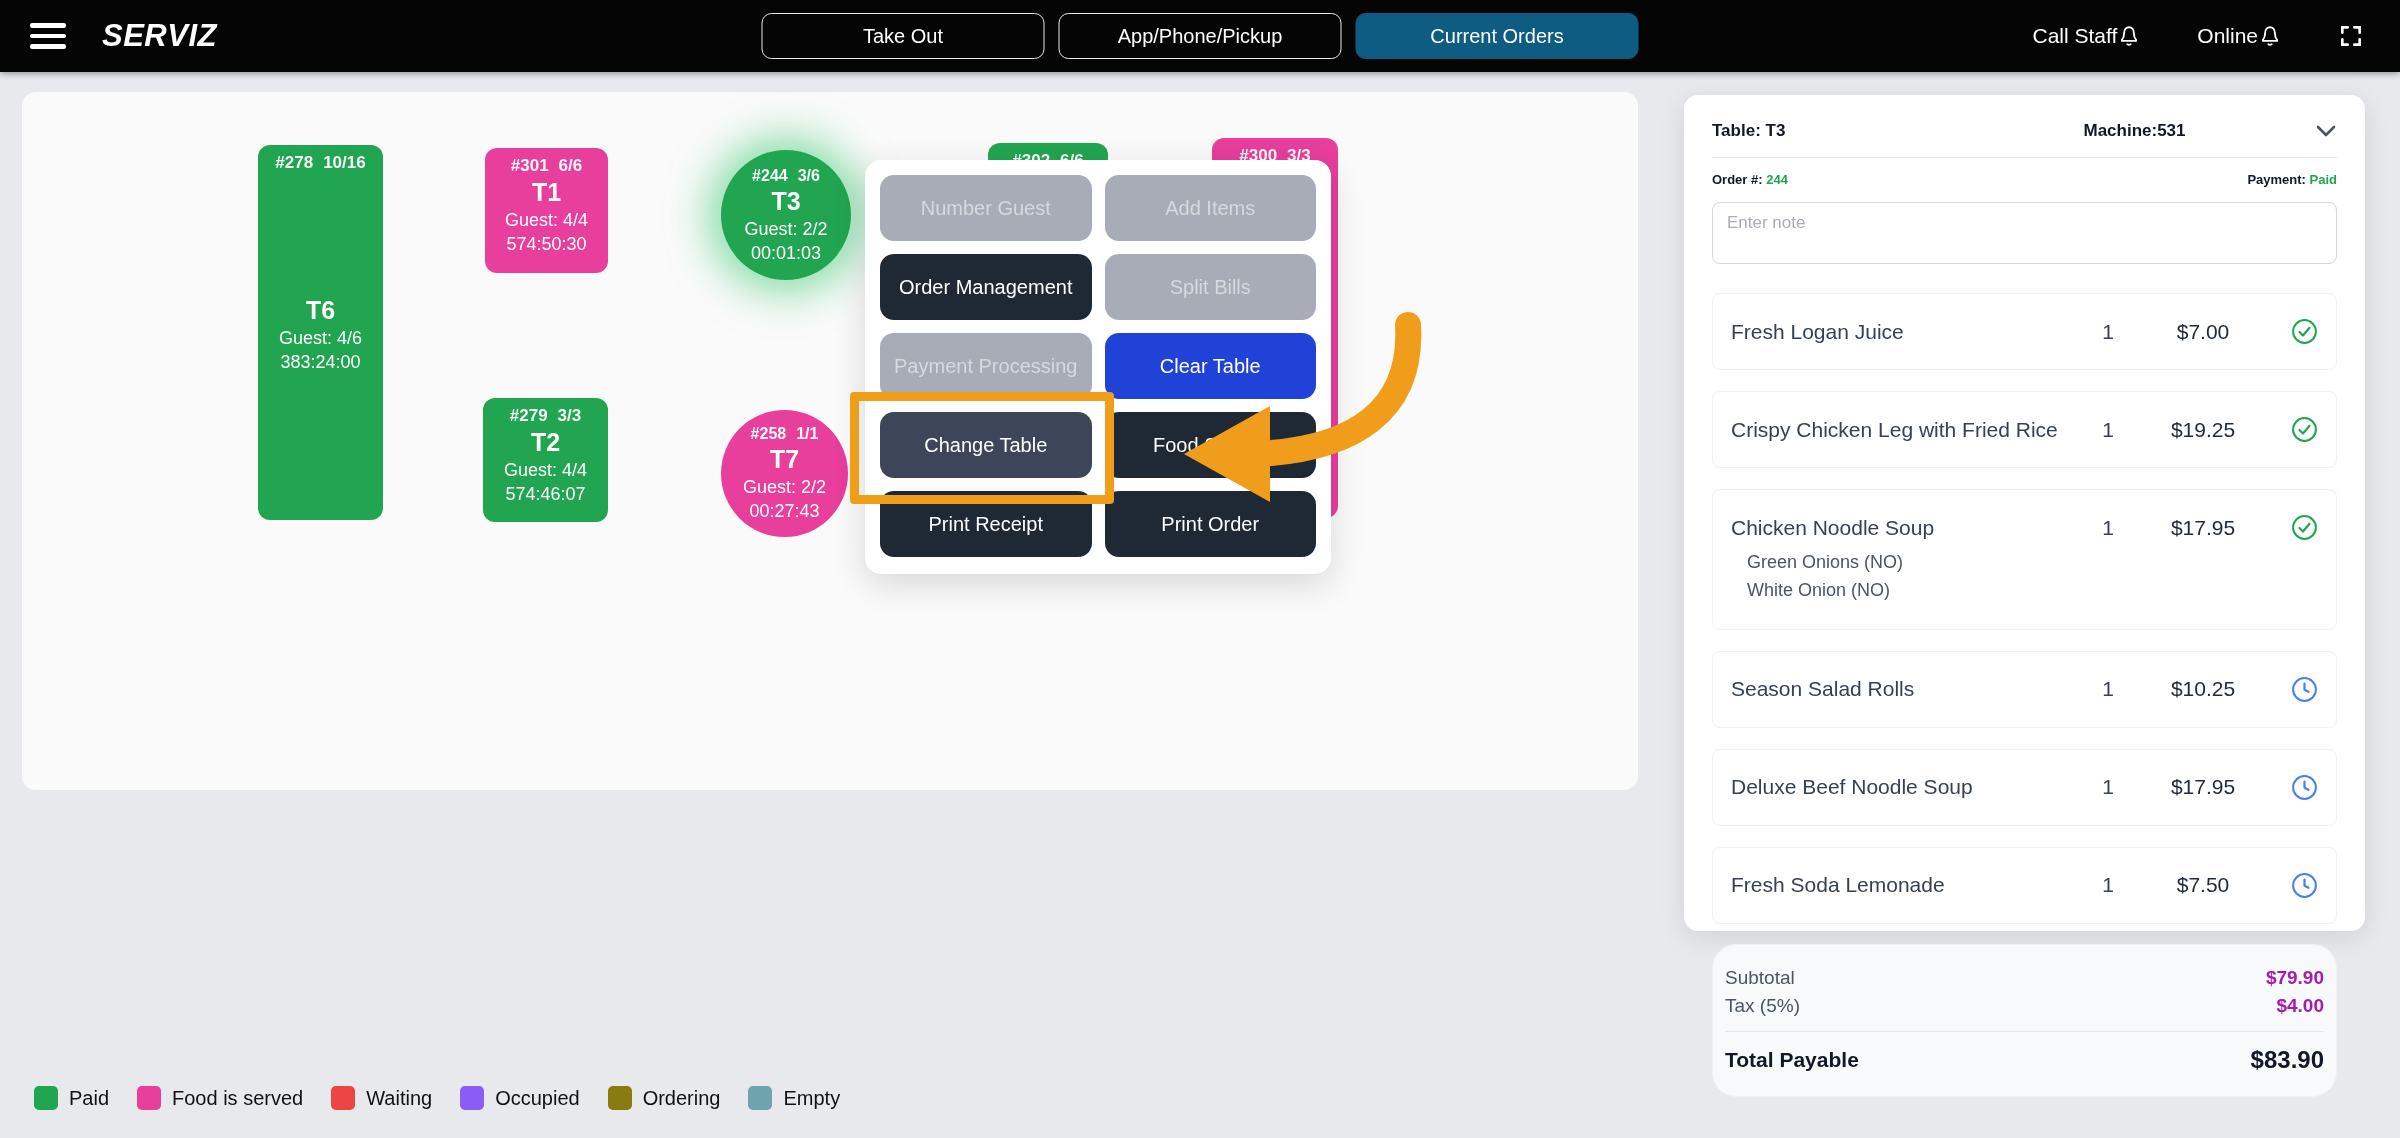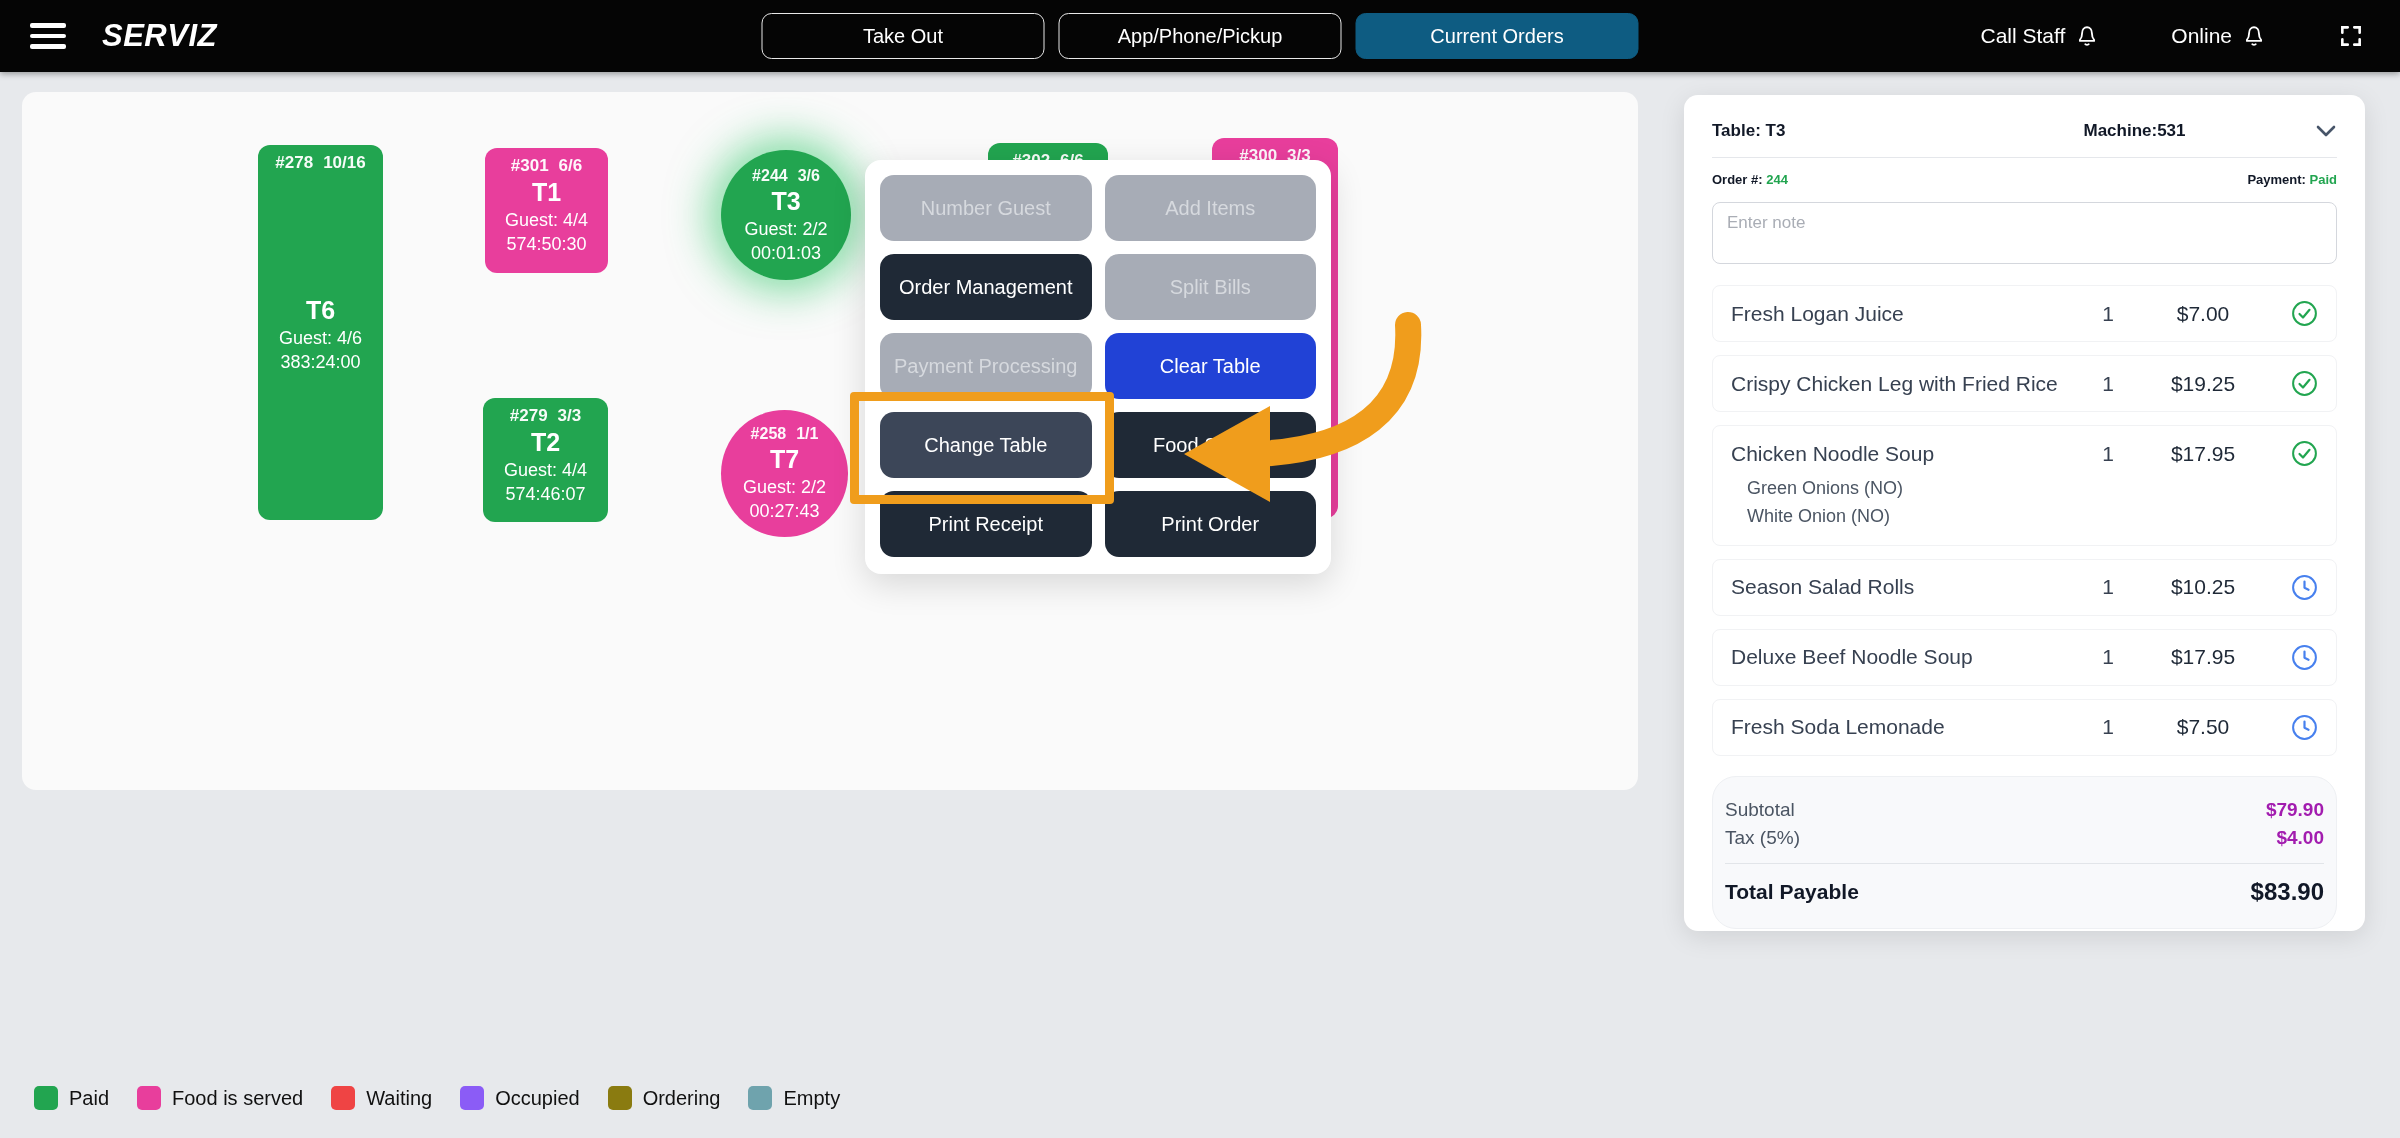--- a/index.html
+++ b/index.html
@@ -13,21 +13,21 @@
   .topbar{position:absolute;left:0;top:0;width:2400px;height:72px;background:#050505;
     display:flex;align-items:center;z-index:20;box-shadow:0 2px 6px rgba(0,0,0,.35);}
   .hamburger{margin-left:30px;width:40px;height:34px;display:flex;flex-direction:column;justify-content:center;gap:6px;cursor:pointer;background:none;border:none;padding:0;}
   .hamburger span{display:block;width:36px;height:4.5px;background:#fff;border-radius:2px;}
   .logo{margin-left:32px;color:#fff;font-size:31px;font-weight:800;font-style:italic;letter-spacing:.5px;}
   .tabgroup{position:absolute;left:50%;top:13px;transform:translateX(-50%);display:flex;gap:14px;}
   .tab{width:283px;height:46px;border-radius:10px;border:1px solid #e8e8e8;background:transparent;
     color:#fff;font-size:20px;font-family:inherit;display:flex;align-items:center;justify-content:center;cursor:pointer;}
   .tab.active{background:#0e5c82;border-color:#0e5c82;}
   .topbar-right{position:absolute;right:30px;top:0;height:72px;display:flex;align-items:center;gap:44px;}
-  .top-item{display:flex;align-items:center;gap:10px;color:#fff;font-size:21px;background:none;border:none;font-family:inherit;cursor:pointer;margin-left:16px;}
+  .top-item{display:flex;align-items:center;color:#fff;font-size:21px;background:none;border:none;font-family:inherit;cursor:pointer;}
   .icon-svg{display:block;}
   
   .floor{position:absolute;left:22px;top:92px;width:1616px;height:698px;background:#fafafa;border-radius:14px;}
   .table-card{position:absolute;color:#fff;border-radius:12px;text-align:center;cursor:pointer;overflow:hidden;}
   .st-paid{background:#22a550;}
   .st-food{background:#e83e9c;}
   .tc-header{font-size:17px;font-weight:600;display:flex;justify-content:center;gap:10px;padding-top:8px;color:rgba(255,255,255,.96);}
   .tc-name{font-size:25px;font-weight:700;margin-top:2px;}
   .tc-guest,.tc-time{font-size:18px;font-weight:500;margin-top:3px;}
   .card-t6{left:258px;top:145px;width:125px;height:375px;}
@@ -60,21 +60,21 @@
   .panel-head .ph-table{width:260px;}
   .panel-head .ph-machine{flex:1;text-align:center;}
   .panel-head .ph-chev{width:40px;display:flex;justify-content:flex-end;background:none;border:none;cursor:pointer;padding:0;}
   .panel-div{height:1px;background:#e5e7eb;margin:16px 0 14px 0;}
   .order-row{display:flex;justify-content:space-between;font-size:13px;font-weight:700;color:#111827;}
   .green-txt{color:#22a550;}
   .note{width:100%;height:62px;margin-top:15px;border:1px solid #d4d7dd;border-radius:8px;box-sizing:border-box;
     font-family:inherit;font-size:17px;padding:10px 14px;resize:none;color:#374151;}
   .note::placeholder{color:#a9adb5;}
   .items{margin-top:17px;display:flex;flex-direction:column;gap:13px;}
-  .item{border:1px solid #f1f2f4;border-radius:8px;padding:14px 18px;cursor:pointer;background:#fff;}
+  .item{border:1px solid #f1f2f4;border-radius:8px;padding:24px 18px;cursor:pointer;background:#fff;margin-top:8px;}
   .item-main{display:flex;align-items:center;}
   .item-name{flex:1;font-size:21px;color:#374151;}
   .item-qty{width:70px;text-align:center;font-size:21px;color:#374151;}
   .item-price{width:120px;text-align:center;font-size:21px;color:#1f2937;}
   .item-ic{margin-left:28px;display:flex;}
   .item-mods{margin-top:8px;padding-left:16px;font-size:18px;color:#4b5563;line-height:1.55;}
   .totals{margin-top:20px;background:#f8f9fb;border:1px solid #eef0f3;border-radius:24px;padding:16px 12px;}
   .t-row{display:flex;justify-content:space-between;font-size:19px;color:#4b5563;margin:6px 0;}
   .t-row b{color:#a21caf;font-size:19px;}
   .t-div{height:1px;background:#e2e5e9;margin:14px 0;}

